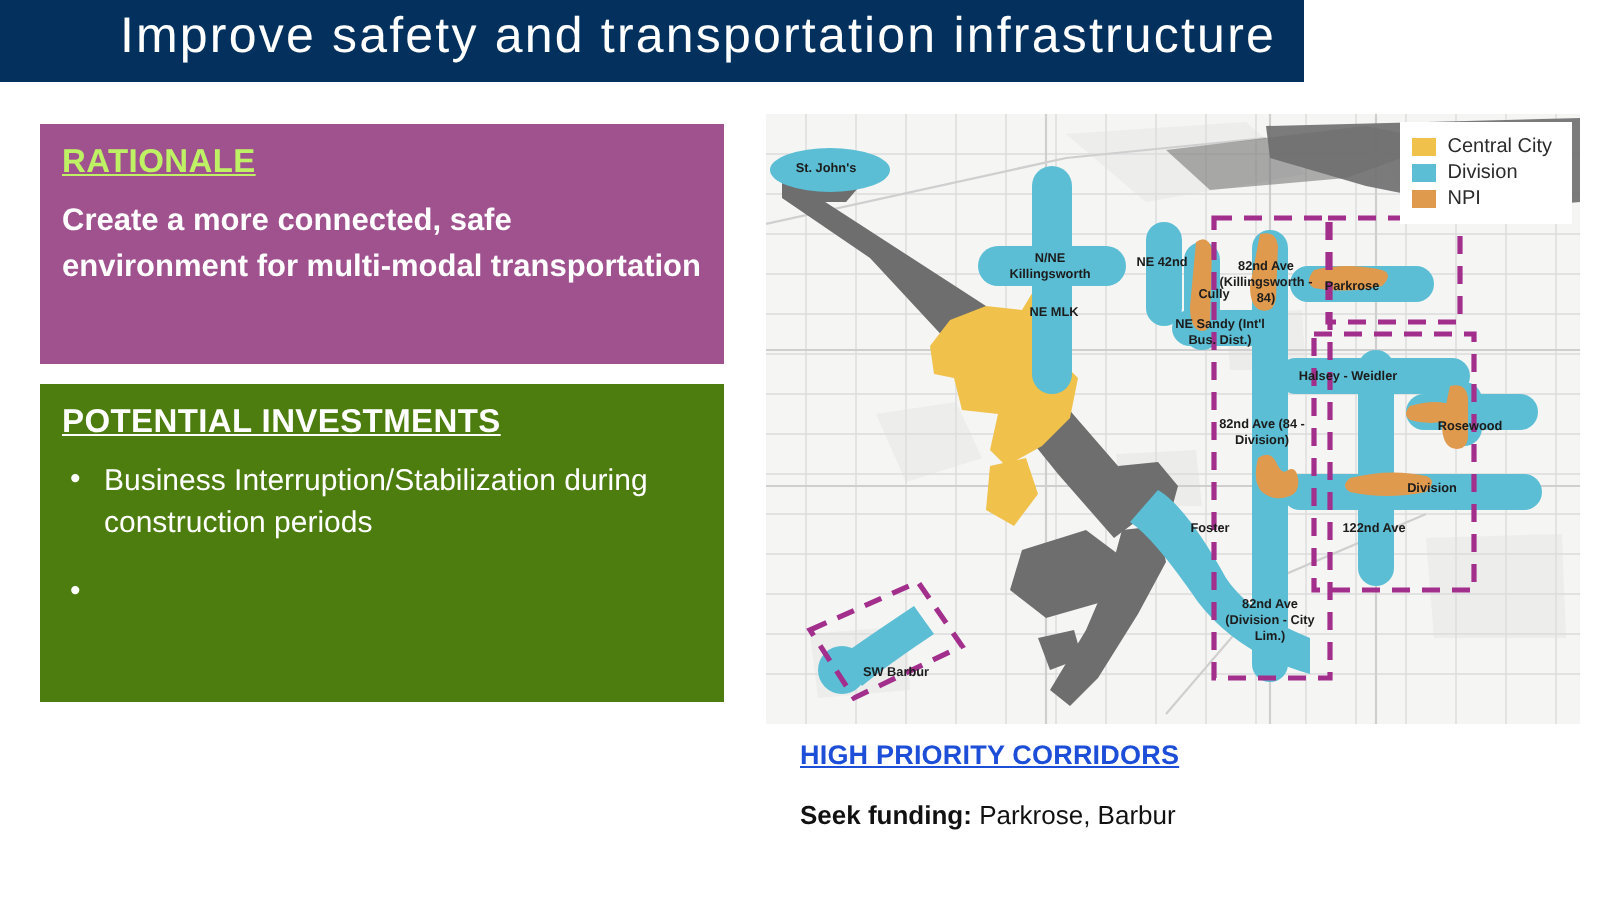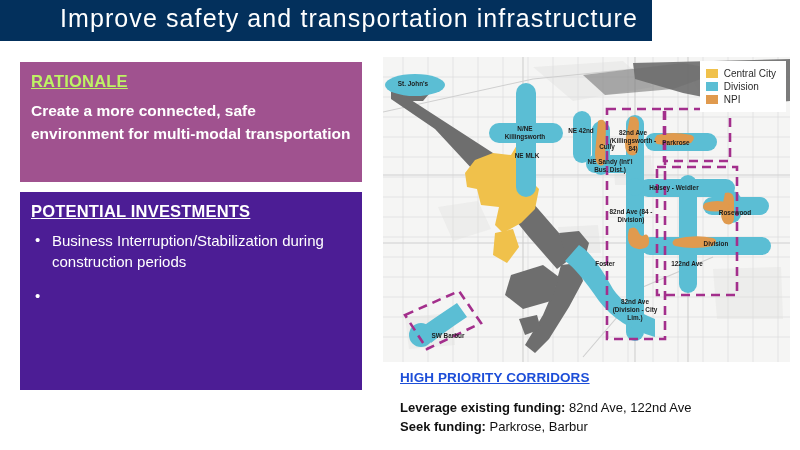--- a/index.html
+++ b/index.html
@@ -31,22 +31,22 @@
   #rationale-heading{
     position:absolute;left:11px;top:10px;
     color:#bef264;font-size:16.5px;font-weight:bold;
     text-decoration:underline;letter-spacing:.2px;
   }
   #rationale-body{
     position:absolute;left:11px;top:37px;width:320px;
     color:#ffffff;font-size:15.5px;font-weight:bold;line-height:23px;
   }
   #investments-box{
-    position:absolute;left:20px;top:192px;width:342px;height:198px;
-    background:#4c1d95;
+    position:absolute;left:20px;top:192px;width:342px;height:159px;
+    background:#4d7c0f;
   }
   #investments-heading{
     position:absolute;left:11px;top:10px;
     color:#ffffff;font-size:16.5px;font-weight:bold;
     text-decoration:underline;letter-spacing:.2px;
   }
   #investments-list{
     position:absolute;left:11px;top:38px;width:325px;
     margin:0;padding:0;list-style:none;
   }
@@ -237,18 +237,15 @@
     <div class="legend-row">
       <span class="legend-swatch" style="background:#e09a4e"></span>
       <span class="legend-label">NPI</span>
     </div>
   </div>
 </div>
 
 <div id="corridors-heading">HIGH PRIORITY CORRIDORS</div>
 <div id="corridors-lines">
   <div class="corridor-line">
-    <b>Leverage existing funding:</b><span> 82nd Ave, 122nd Ave</span>
-  </div>
-  <div class="corridor-line">
     <b>Seek funding:</b><span> Parkrose, Barbur</span>
   </div>
 </div>
 
 </body></html>

